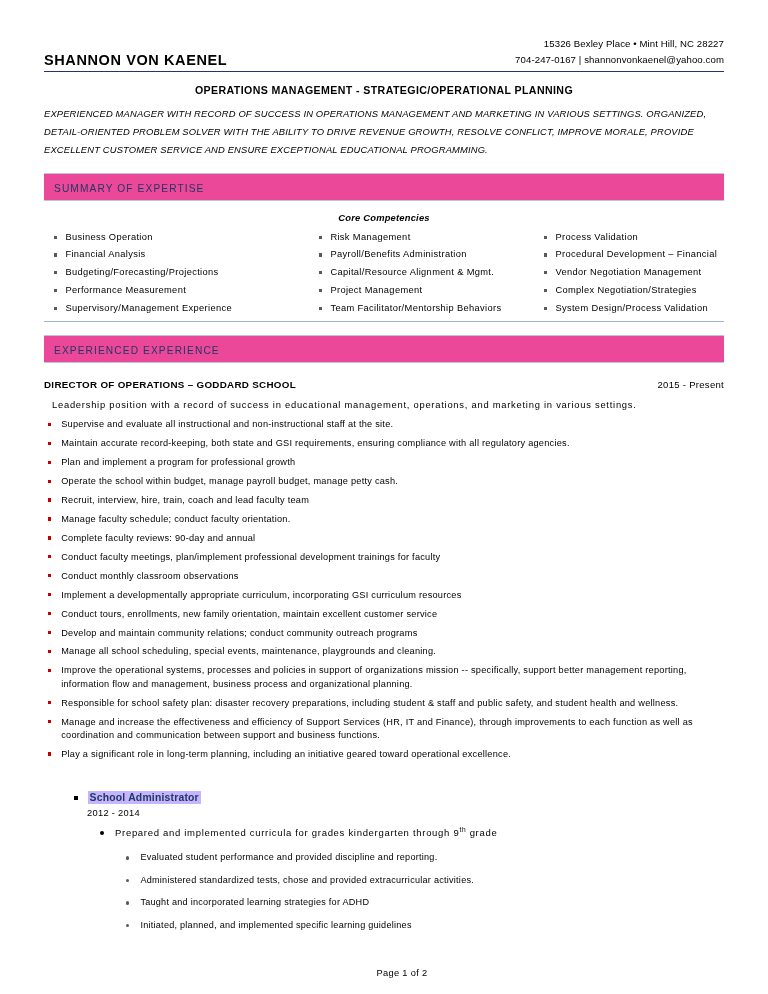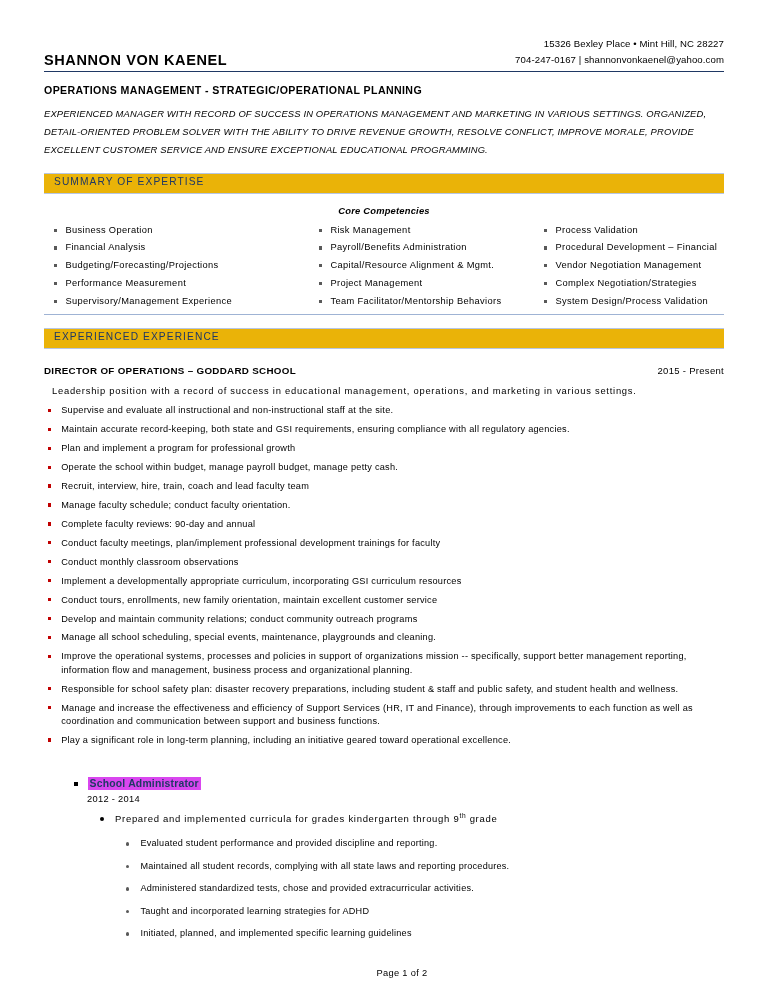--- a/index.html
+++ b/index.html
@@ -42,41 +42,42 @@
   .hdr-contact {
     text-align: right;
     font-size: 9.6px;
     line-height: 1.65;
     color: #000;
     letter-spacing: 0.1px;
   }
 
   
   .doc-title {
+    text-align: center;
     font-size: 10.6px;
     font-weight: bold;
     letter-spacing: 0.4px;
     margin-top: 12px;
   }
   .summary {
     margin-top: 9px;
     font-size: 9.4px;
     font-style: italic;
     line-height: 1.95;
     text-align: left;
     letter-spacing: 0.15px;
   }
 
   
   .band {
     margin-top: 13px;
-    background: #eab308;
+    background: #ec4899;
     border-top: 1px solid #b7c6e3;
     border-bottom: 1px solid #b7c6e3;
-    padding: 2px 10px 6px 10px;
+    padding: 9px 10px 6px 10px;
     font-size: 10.2px;
     letter-spacing: 1.1px;
     color: #1f3864;
   }
 
   
   .core-head {
     text-align: center;
     font-size: 9.4px;
     font-style: italic;
@@ -165,21 +166,21 @@
     color: #1f3864;
   }
   .sub-sq {
     flex: 0 0 auto;
     width: 3.6px;
     height: 3.6px;
     background: #000;
     margin-right: 10px;
   }
   .hl {
-    background: #d946ef;
+    background: #c4b5fd;
     padding: 1px 2px;
     letter-spacing: 0.2px;
   }
   .sub-dates {
     font-size: 9.3px;
     margin-top: 4px;
     padding-left: 13px;
     letter-spacing: 0.3px;
   }
   .sub-lead {
@@ -409,24 +410,20 @@
       <span><span>Prepared and implemented curricula for grades kindergarten through 9</span><span class="sup">th</span><span> grade</span></span>
     </div>
 
     <div class="sub-list">
       <div class="sub-item">
           <span class="odot"></span>
           <span>Evaluated student performance and provided discipline and reporting.</span>
         </div>
       <div class="sub-item">
           <span class="odot"></span>
-          <span>Maintained all student records, complying with all state laws and reporting procedures.</span>
-        </div>
-      <div class="sub-item">
-          <span class="odot"></span>
           <span>Administered standardized tests, chose and provided extracurricular activities.</span>
         </div>
       <div class="sub-item">
           <span class="odot"></span>
           <span>Taught and incorporated learning strategies for ADHD</span>
         </div>
       <div class="sub-item">
           <span class="odot"></span>
           <span>Initiated, planned, and implemented specific learning guidelines</span>
         </div>

